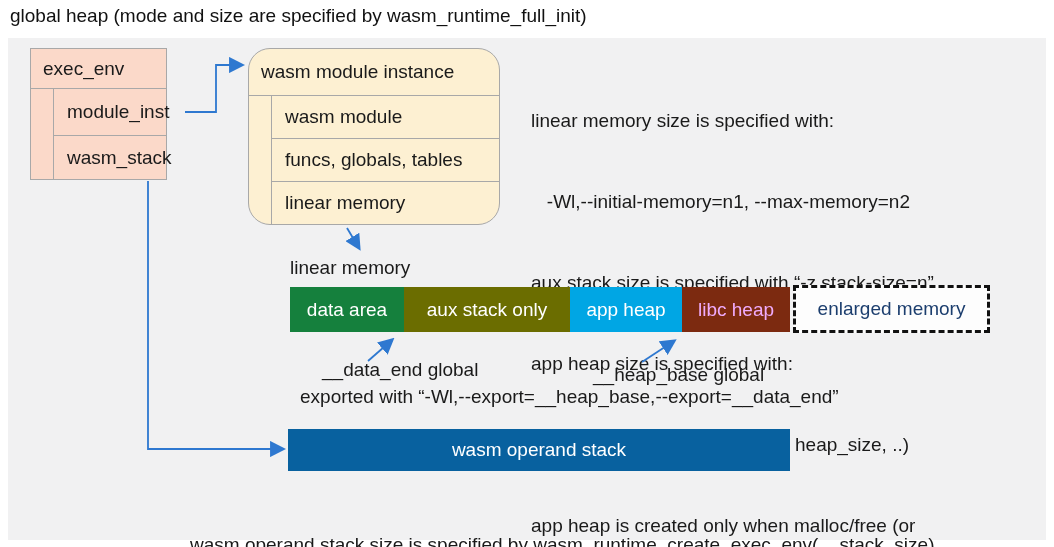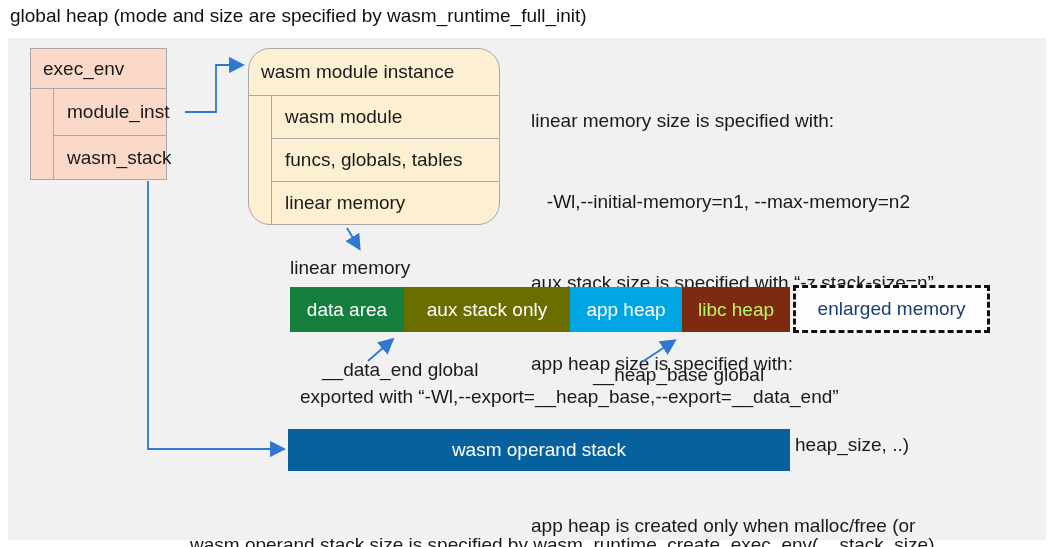--- a/index.html
+++ b/index.html
@@ -84,21 +84,21 @@
     <div>app heap size is specified with:</div>
     <div>   wasm_runtime_instantiate(.., heap_size, ..)</div>
     <div>app heap is created only when malloc/free (or</div>
     
   </div>
 
   <div class="lm-label">linear memory</div>
   <div class="seg seg-data" style="background: #15803d; color: rgb(255, 255, 255);">data area</div>
   <div class="seg seg-aux" style="background: rgb(107, 109, 0); color: rgb(255, 255, 255);">aux stack only</div>
   <div class="seg seg-app" style="background: rgb(0, 166, 228); color: rgb(255, 255, 255);">app heap</div>
-  <div class="seg seg-libc" style="background: rgb(124, 42, 16); color: #bef264;">libc heap</div>
+  <div class="seg seg-libc" style="background: rgb(124, 42, 16); color: #f0abfc;">libc heap</div>
   <div class="seg seg-enlarged" style="color: rgb(28, 62, 110);">enlarged memory</div>
 
   <div class="ann ann-data-end">__data_end global</div>
   <div class="ann ann-heap-base">__heap_base global</div>
   <div class="ann ann-exported">exported with “-Wl,--export=__heap_base,--export=__data_end”</div>
 
   <div class="operand" style="background: rgb(8, 97, 159);">wasm operand stack</div>
 
   <div class="notes notes-bottom">
     <div>wasm operand stack size is specified by wasm_runtime_create_exec_env(.., stack_size)</div>

